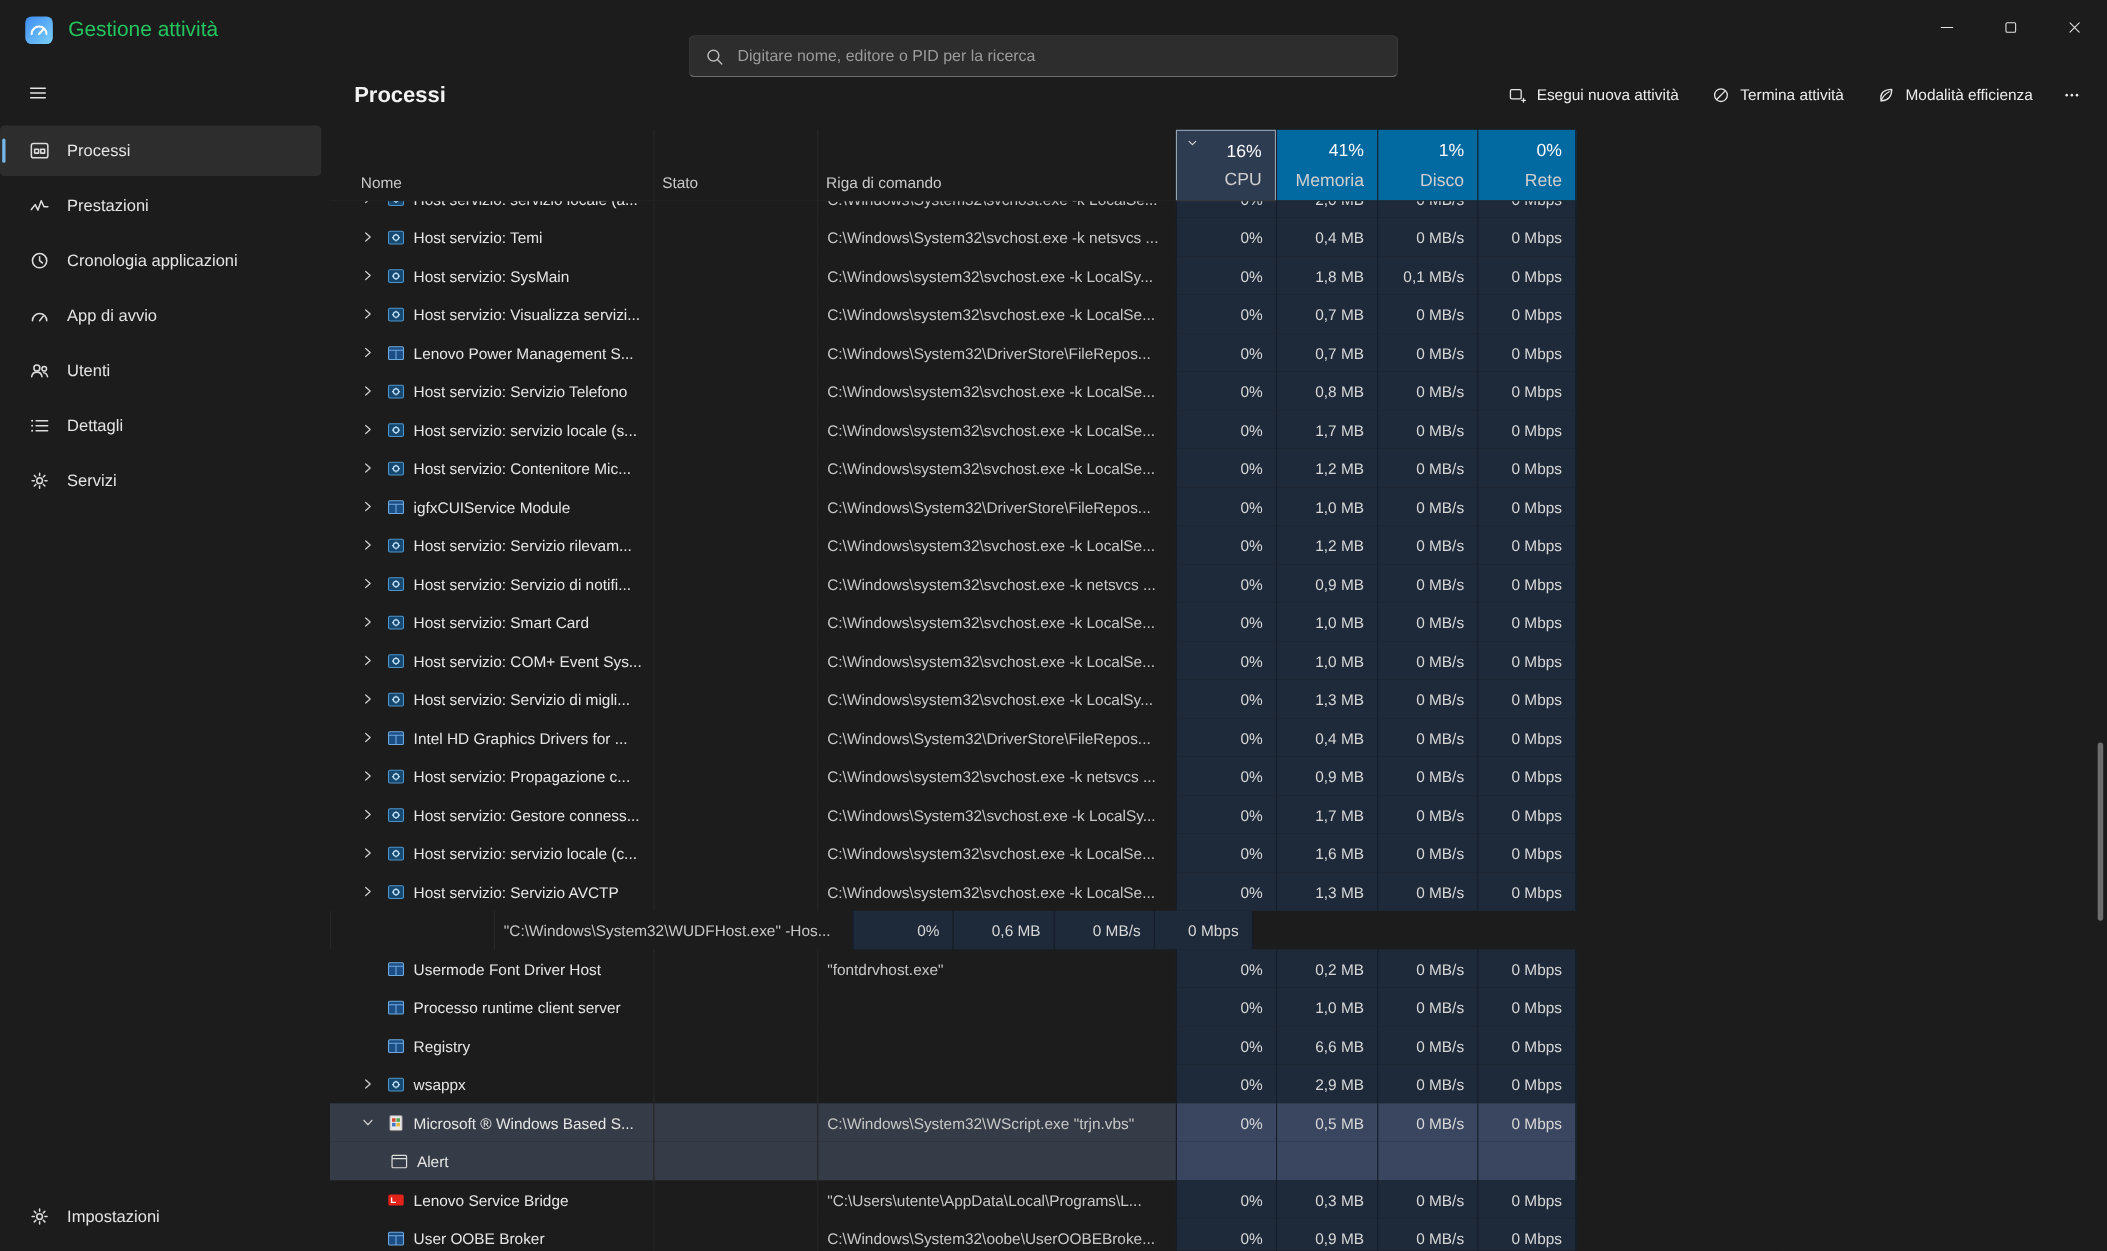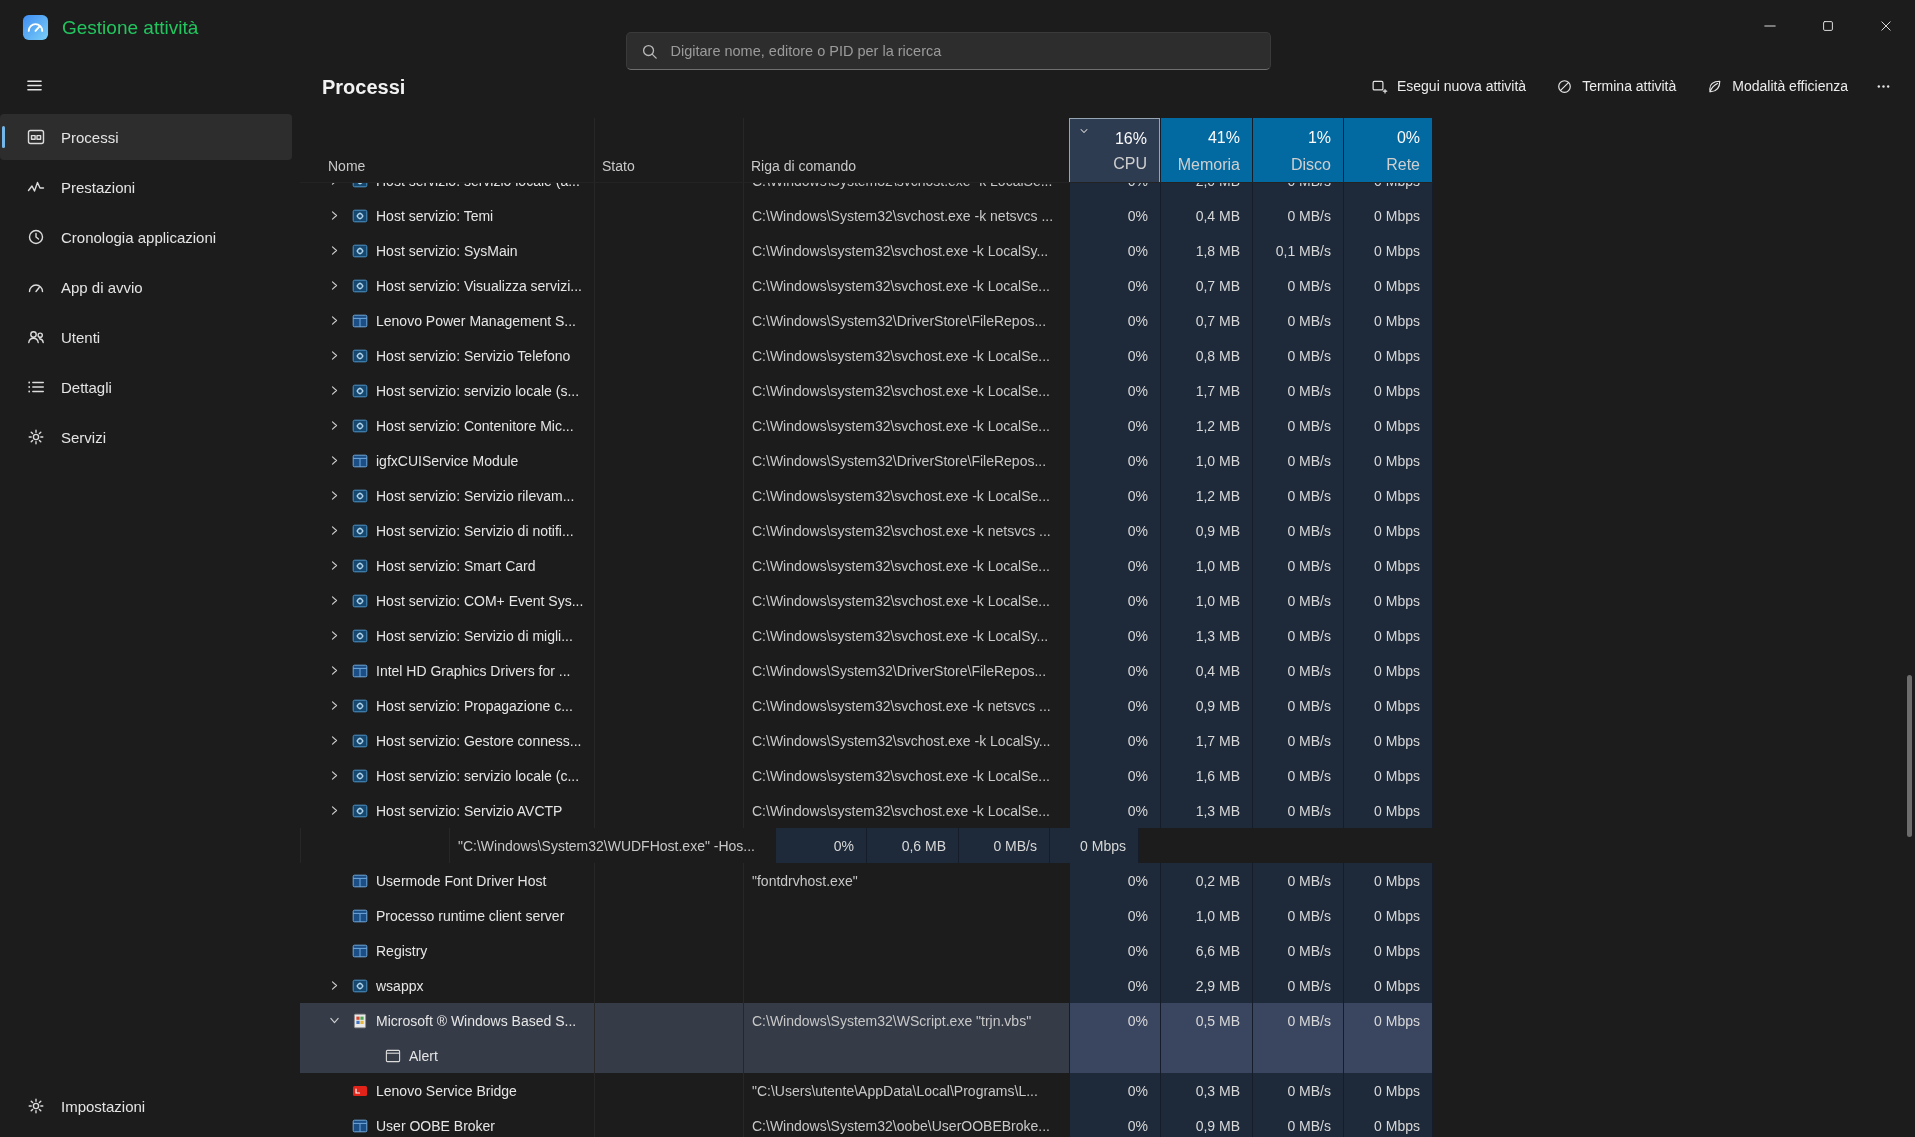--- a/index.html
+++ b/index.html
@@ -77,21 +77,21 @@
   .picon svg { width:16px; height:16px; }
   .pname { font-size:14px; color:#e6e6e6; }
   .cell.status { width:149px; padding-left:8px; border-left:1px solid #272727; font-size:14px; color:#c8c8c8; }
   .cell.cmd { width:326px; padding-left:8px; border-left:1px solid #272727; font-size:14px; color:#c8c8c8; }
   .cell.num { justify-content:flex-end; padding-right:12px; background:#1e2a3a;
               border-left:1px solid #141d29; font-size:14px; color:#d8d8d8; }
   .col-cpu { width:91px; } .col-mem { width:92px; } .col-disk { width:91px; }
   .col-net { width:90px; border-right:1px solid #141d29; }
   .prow.sel .cell.name, .prow.sel .cell.status, .prow.sel .cell.cmd { background:#353b47; }
   .prow.sel .cell.num { background:#3a4660; }
-  .prow.child .cell.name { padding-left:61px; }
+  .prow.child .cell.name { padding-left:31px; }
 
   .scroll-thumb { position:absolute; right:3px; top:675px; width:5px; height:162px;
                   border-radius:3px; background:#6d6d6d; }
 </style>
 </head>
 <body>
 
 <div class="screen">
 
   <div class="titlebar">

